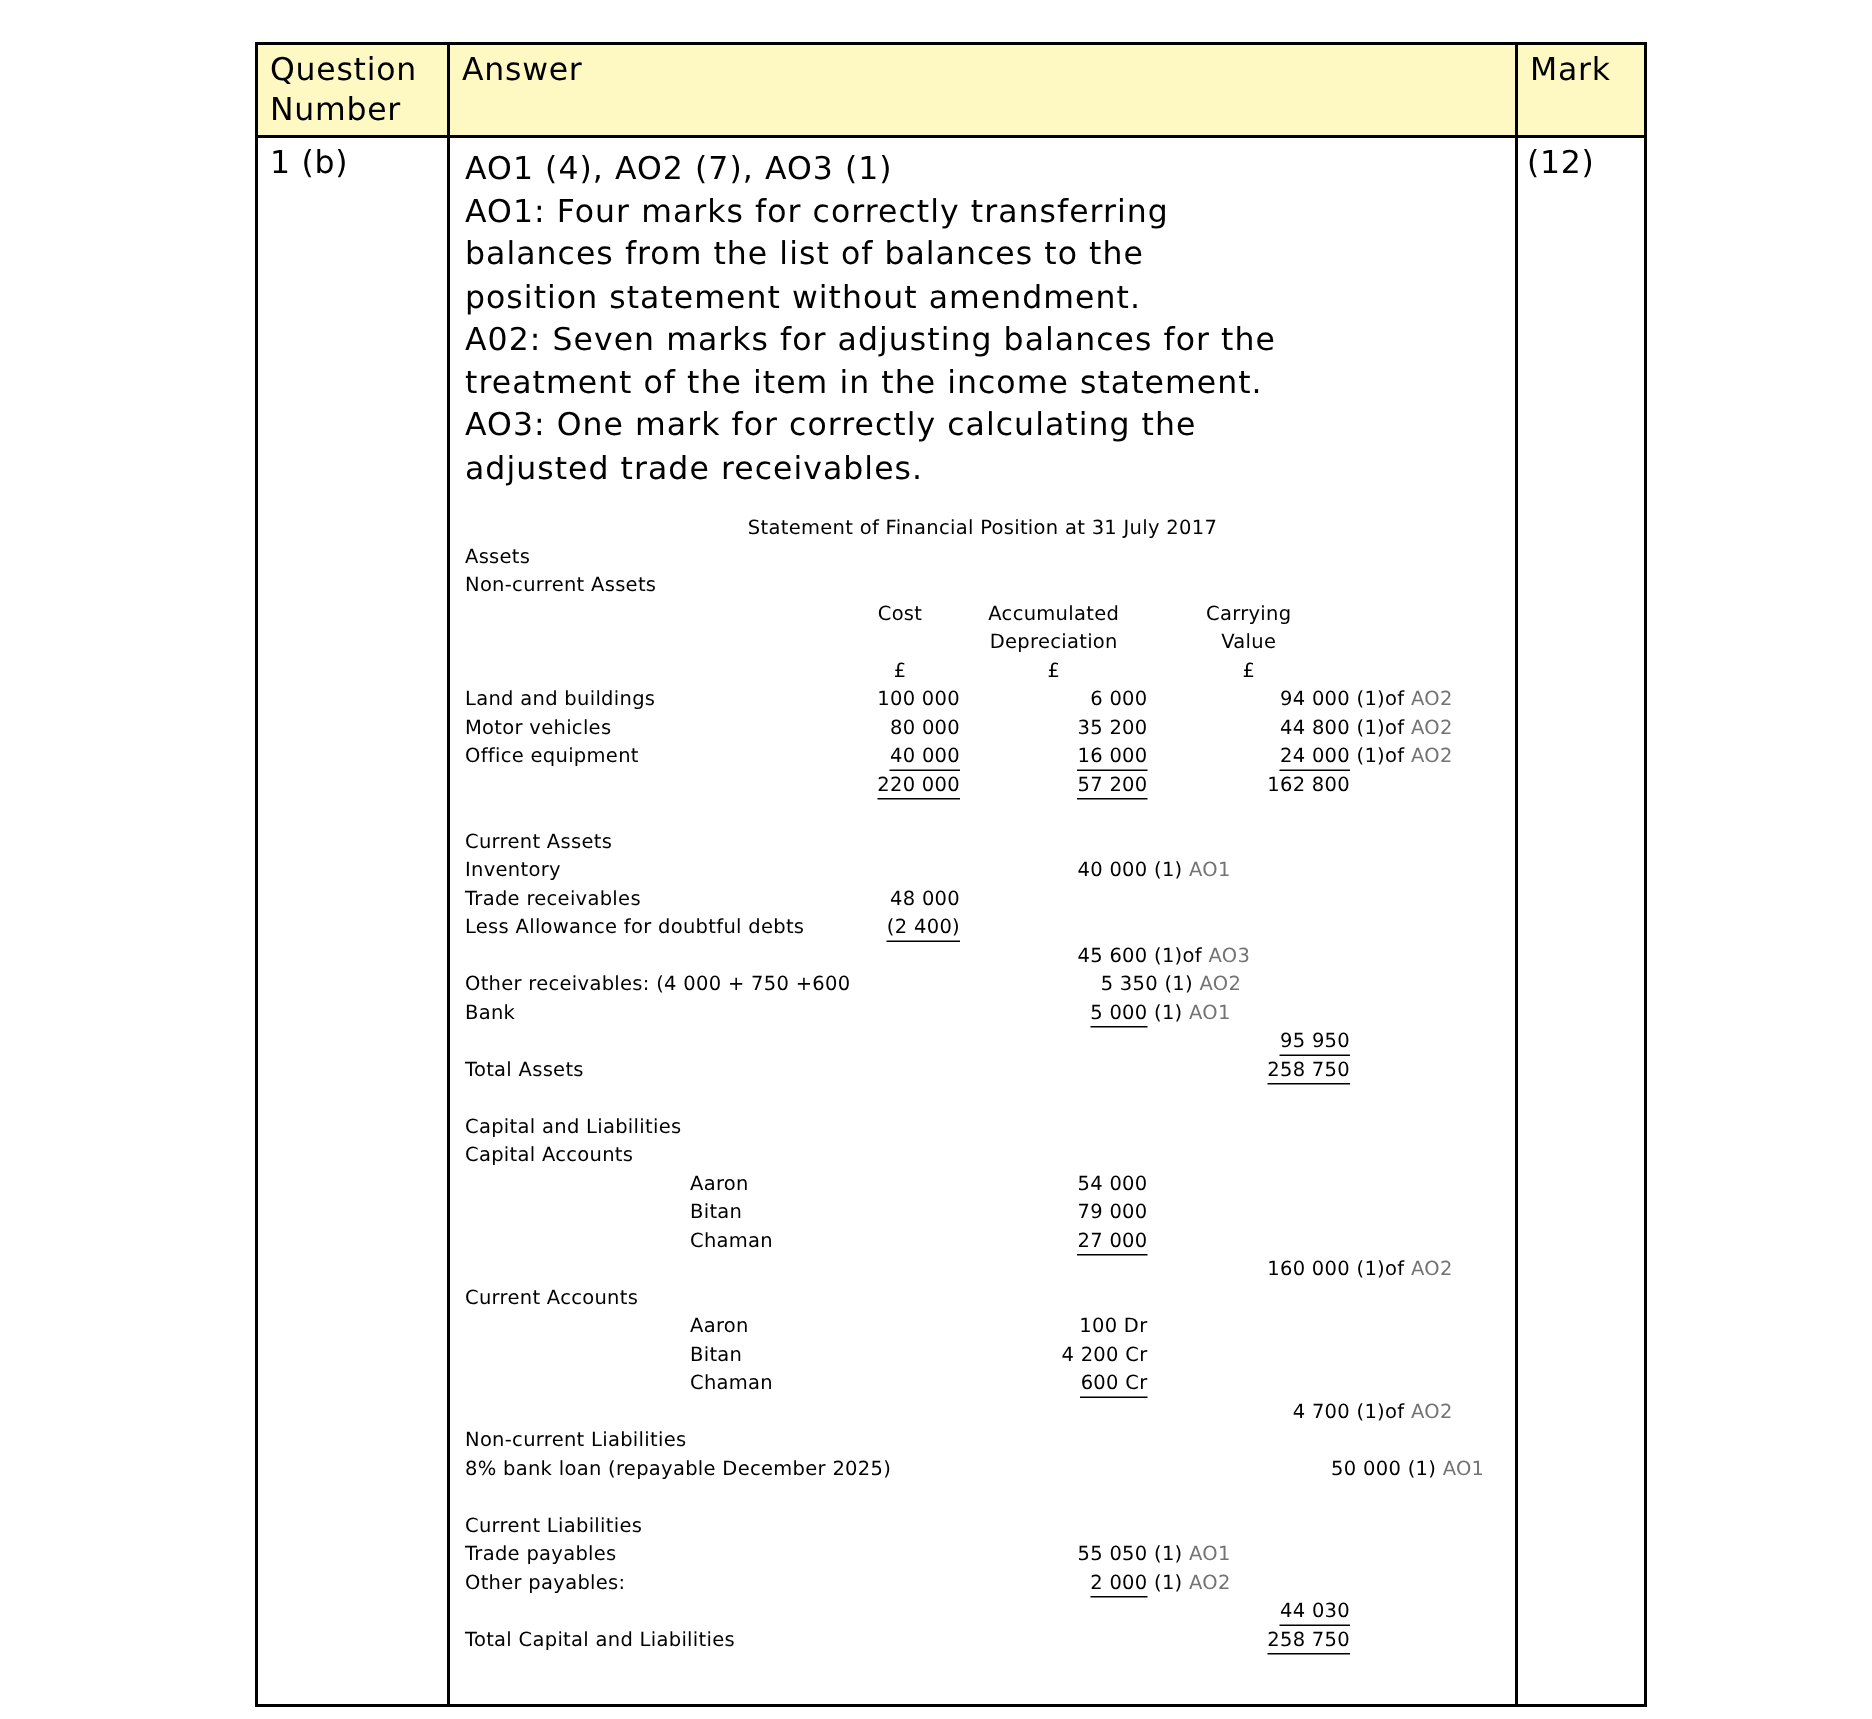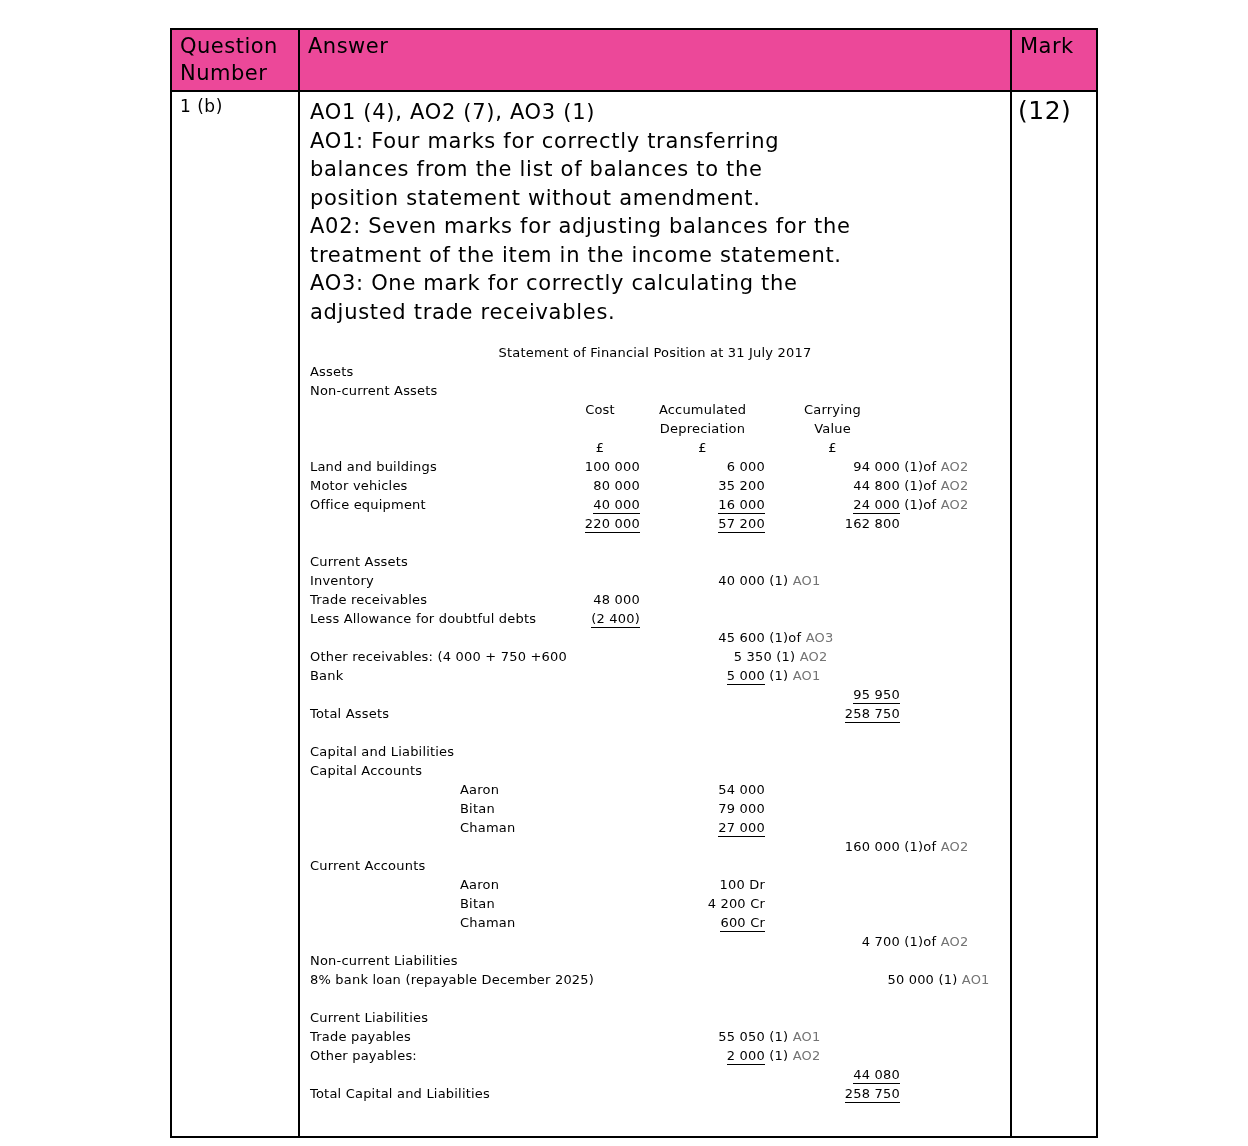--- a/index.html
+++ b/index.html
@@ -1,23 +1,23 @@
 <!DOCTYPE html>
 <html><head>
 <meta charset="utf-8">
 <style>
   * { margin:0; padding:0; box-sizing:border-box; }
   html,body { width:1248px; height:1146px; background:#ffffff; font-family:"DejaVu Sans", sans-serif; color:#000; }
   .ms-table { position:absolute; left:170px; top:28px; border-collapse:collapse; table-layout:fixed; }
   .ms-table td, .ms-table th { border:2px solid #000; vertical-align:top; }
   th.hq { width:128px; } th.ha { width:706px;margin-left:46px; } th.hm { width:86px;margin-left:11px; }
-  .ms-table th { background:#ec4899; font-weight:normal; text-align:left; font-size:21px; line-height:27px; padding:3px 8px; letter-spacing:0.5px; }
-  .qcell { font-size:17px; padding:4px 8px; letter-spacing:0.5px; }
+  .ms-table th { background:#fef9c3; font-weight:normal; text-align:left; font-size:21px; line-height:27px; padding:3px 8px; letter-spacing:0.5px; }
+  .qcell { font-size:21px; padding:4px 8px; letter-spacing:0.5px; }
   .acell { padding:4px 10px; }
-  .mcell { vertical-align:bottom; font-size:25px; padding:4px 6px; letter-spacing:0.5px; }
+  .mcell { vertical-align:bottom; font-size:21px; padding:4px 6px; letter-spacing:0.5px; }
   .acontent { min-height:1036px; }
   .intro { font-size:21px; line-height:28.5px; letter-spacing:0.7px; white-space:pre-line; padding-top:2px; }
   .statement { margin-top:17px; width:690px; font-size:13px; }
   .stitle { height:19px; line-height:19px; text-align:center; letter-spacing:0.2px; }
   .srow { display:flex; height:19px; line-height:19px; letter-spacing:0.2px; }
   .srow.blank { height:19px; }
   .lab { flex:0 0 250px; white-space:nowrap; overflow:visible; }
   .lab.ind { padding-left:150px; }
   .c { flex-shrink:0; text-align:right; white-space:nowrap; }
   .c1 { flex-basis:80px; }
@@ -241,21 +241,21 @@
           <div class="srow">
             <span class="lab">Other payables:</span>
             <span class="c c1"></span>
             <span class="c c2"><span class="v u">2 000</span></span>
             <span class="note"><span> (1) </span><span class="red">AO2</span></span>
           </div>
           <div class="srow">
             <span class="lab"></span>
             <span class="c c1"></span>
             <span class="c c2"></span>
-            <span class="c c3"><span class="v u">44 080</span></span>
+            <span class="c c3"><span class="v u">44 030</span></span>
           </div>
           <div class="srow">
             <span class="lab">Total Capital and Liabilities</span>
             <span class="c c1"></span>
             <span class="c c2"></span>
             <span class="c c3"><span class="v u">258 750</span></span>
           </div>
 
         </div>
       </div>

